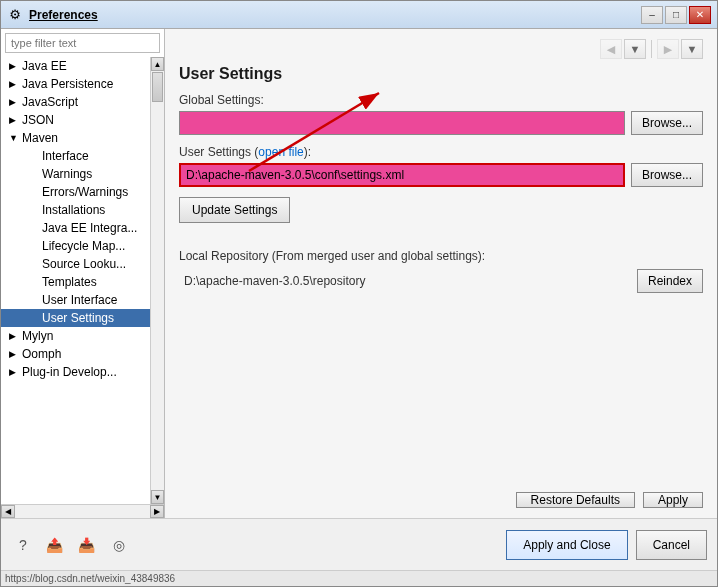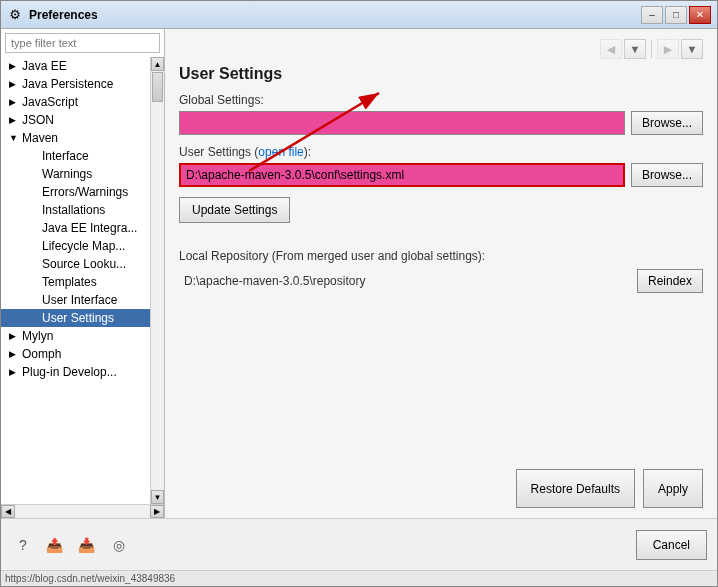--- a/index.html
+++ b/index.html
@@ -42,20 +42,21 @@
       display: flex;
       align-items: center;
       justify-content: center;
       font-size: 13px;
     }
     .title-bar-title {
       flex: 1;
       font-size: 12px;
       font-weight: bold;
       color: #000;
+      text-decoration: underline;
     }
     .title-bar-buttons {
       display: flex;
       gap: 2px;
     }
     .title-btn {
       width: 22px;
       height: 18px;
       border: 1px solid #aaa;
       background: linear-gradient(to bottom, #f0f0f0, #ddd);
@@ -291,21 +292,21 @@
 
     
     .panel-actions {
       display: flex;
       justify-content: flex-end;
       gap: 8px;
       margin-top: auto;
       padding-top: 8px;
     }
     .action-btn {
-      height: 39px;
+      height: 16px;
       padding: 0 14px;
       border: 1px solid #888;
       background: linear-gradient(to bottom, #f8f8f8, #e0e0e0);
       cursor: pointer;
       font-size: 12px;
       margin-top: 8px;
     }
 
     
     .footer {
@@ -573,20 +574,21 @@
         <span>📤</span>
       </button>
       <button class="footer-icon-btn">
         <span>📥</span>
       </button>
       <button class="footer-icon-btn">
         <span>◎</span>
       </button>
     </div>
     <div class="footer-right">
+      <button class="footer-btn apply-close">Apply and Close</button>
       <button class="footer-btn">Cancel</button>
     </div>
   </div>
 
   <div class="status-bar">
     <span class="status-url">https://blog.csdn.net/weixin_43849836</span>
   </div>
 </div>
 
 </body></html>

